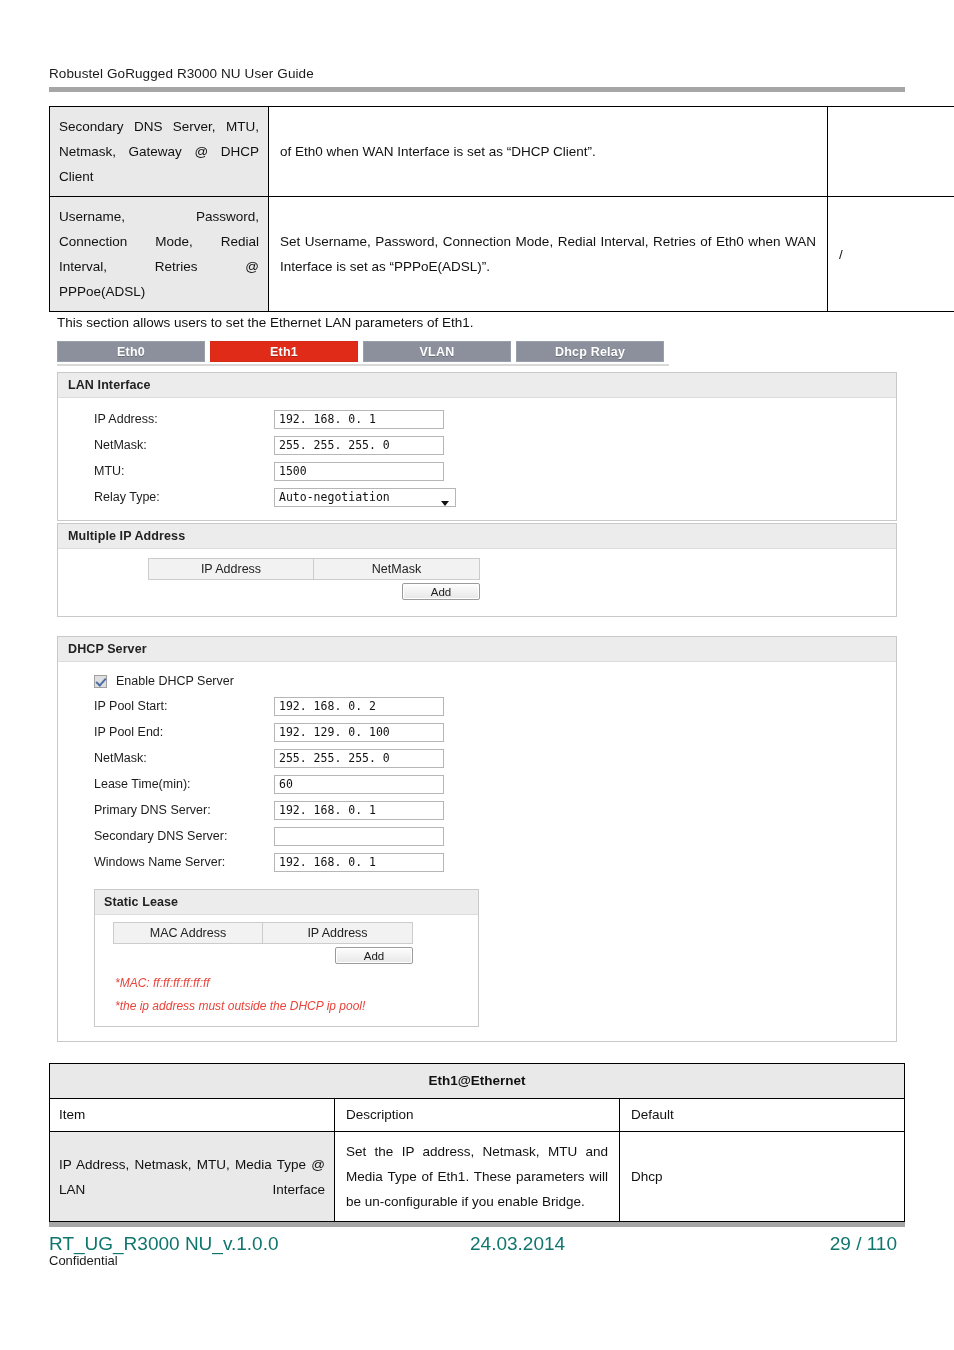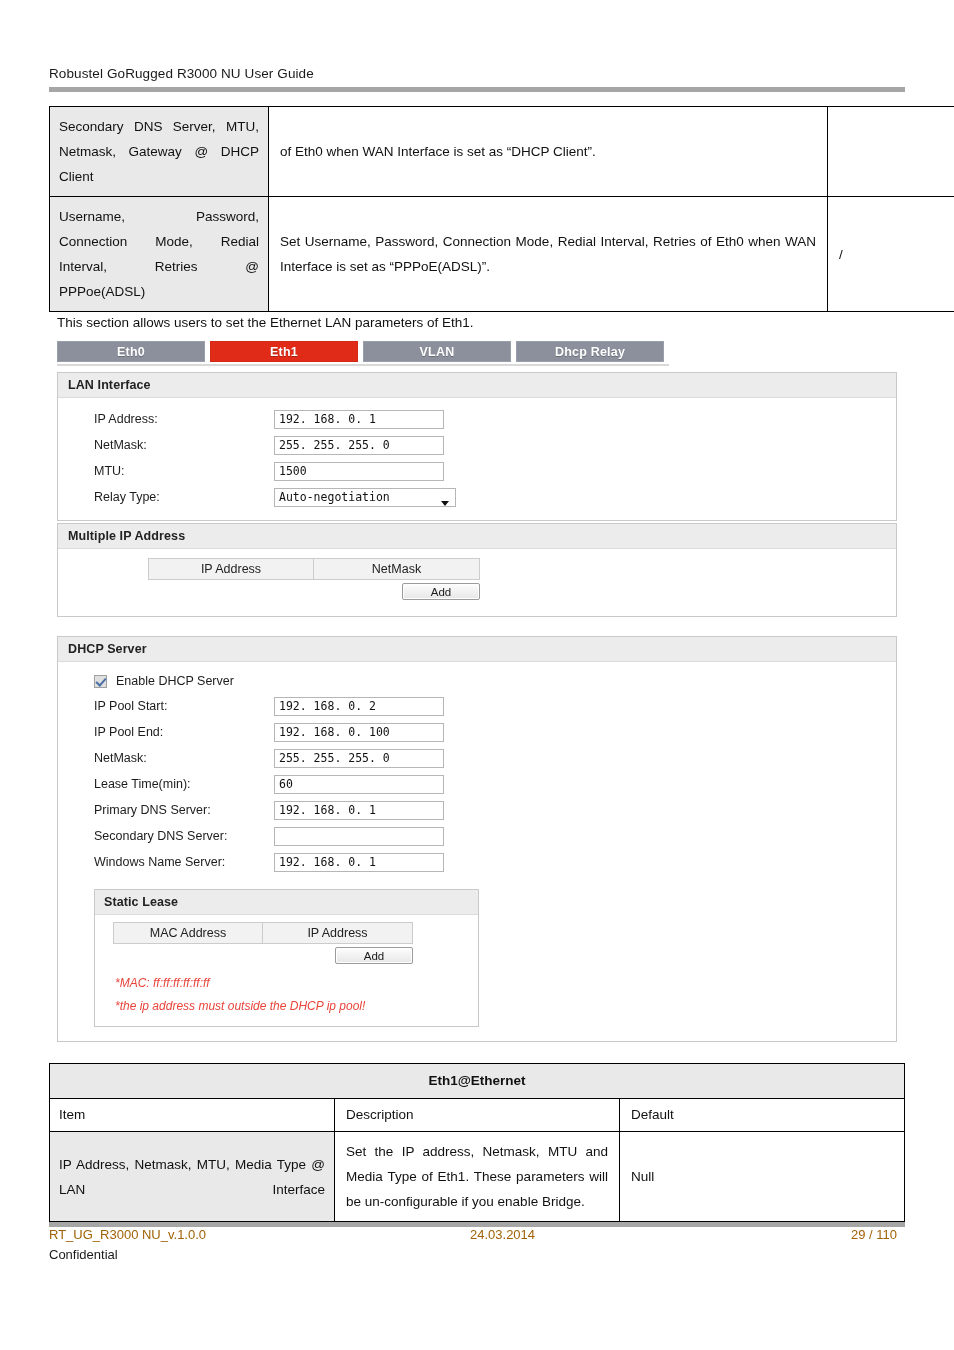--- a/index.html
+++ b/index.html
@@ -322,22 +322,23 @@
     width: 856px;
   }
   .ftr-rule {
     height: 5px;
     background: #a6a6a6;
     width: 856px;
   }
   .ftr-line {
     position: relative;
     height: 18px;
-    font-size: 13px;
-    color: #a16207;
+    margin-top: 6px;
+    font-size: 19px;
+    color: #0f766e;
   }
   .ftr-left { position: absolute; left: 0; top: 0; }
   .ftr-mid { position: absolute; left: 421px; top: 0; }
   .ftr-right { position: absolute; right: 8px; top: 0; }
   .ftr-conf { font-size: 13px; color: #1a1a1a; margin-top: 2px; }
 </style>
 </head>
 <body>
 
 <div class="page">
@@ -420,21 +421,21 @@
           <span class="cbox checked"></span>
           <span class="cblabel">Enable DHCP Server</span>
         </div>
 
         <div class="form-row">
           <div class="form-lbl">IP Pool Start:</div>
           <div class="tinput">192. 168. 0. 2</div>
         </div>
         <div class="form-row">
           <div class="form-lbl">IP Pool End:</div>
-          <div class="tinput">192. 168. 0. 100</div>
+          <div class="tinput">192. 129. 0. 100</div>
         </div>
         <div class="form-row">
           <div class="form-lbl">NetMask:</div>
           <div class="tinput">255. 255. 255. 0</div>
         </div>
         <div class="form-row">
           <div class="form-lbl">Lease Time(min):</div>
           <div class="tinput">60</div>
         </div>
         <div class="form-row">
@@ -475,21 +476,21 @@
         <td class="tbl-title" colspan="3">Eth1@Ethernet</td>
       </tr>
       <tr>
         <td class="c-item hdr-cell" style="background:#ffffff;">Item</td>
         <td class="c-desc hdr-cell">Description</td>
         <td class="c-def hdr-cell">Default</td>
       </tr>
       <tr>
         <td class="c-item justified">IP Address, Netmask, MTU, Media Type @ LAN Interface</td>
         <td class="c-desc" style="height:72px;">Set the IP address, Netmask, MTU and Media Type of Eth1. These parameters will be un-configurable if you enable Bridge.</td>
-        <td class="c-def">Null</td>
+        <td class="c-def">Dhcp</td>
       </tr>
     </tbody>
   </table>
 
   <div class="ftr">
     <div class="ftr-rule"></div>
     <div class="ftr-line">
       <span class="ftr-left">RT_UG_R3000 NU_v.1.0.0</span>
       <span class="ftr-mid">24.03.2014</span>
       <span class="ftr-right">29 / 110</span>

